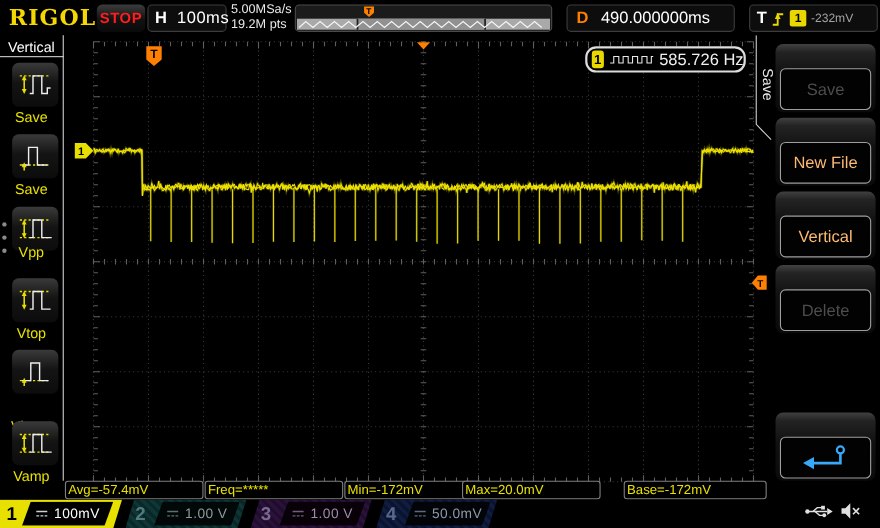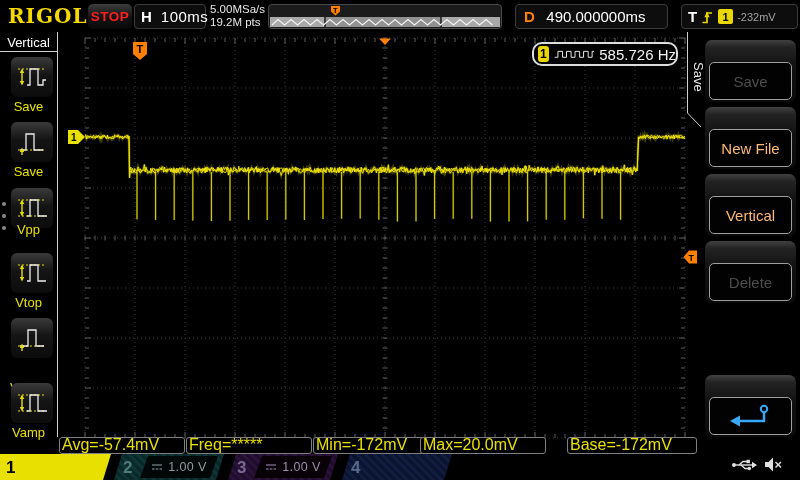--- a/index.html
+++ b/index.html
@@ -22,21 +22,21 @@
 #lmenu-title{position:absolute;left:0;top:35px;width:57px;text-align:center;font-size:13px;color:#fff}
 #lmenu-hline{position:absolute;left:0;top:51px;width:58px;height:1px;background:#cfcfcf}
 #lmenu-vline{position:absolute;left:57px;top:32px;width:1px;height:405px;background:#cfcfcf}
 .ltile{position:absolute;left:11px;width:42px;height:40px;border-radius:6px;background:linear-gradient(#3a3a3a,#141414 45%,#0c0c0c);display:flex;align-items:center;justify-content:center}
 .llabel{position:absolute;left:0;width:57px;text-align:center;font-size:13px;color:#e8e000}
 .pagedot{position:absolute;left:2px;width:4px;height:4px;border-radius:50%;background:#8a8a8a}
 #scope{position:absolute;left:60px;top:32px;width:645px;height:424px}
 #freqbox{position:absolute;left:532px;top:42px;width:146px;height:24px;background:#000;border:2px solid #dcdcdc;border-radius:10px;display:flex;align-items:center;gap:5px}
 #freqbox .badge{width:16px;height:16px;background:#e8d800;border-radius:3px;color:#000;font-weight:bold;font-size:12px;display:flex;align-items:center;justify-content:center;margin-left:4px}
 #freqbox .fv{font-size:15px;color:#f0f0f0;white-space:nowrap}
-.mbox{position:absolute;top:437px;height:17px;background:#000;border:1px solid #7f7f7f;border-radius:3px;font-size:16px;line-height:14px;color:#e8e000;padding-left:2px;white-space:nowrap;overflow:hidden}
+.mbox{position:absolute;top:437px;height:17px;background:#000;border:1px solid #7f7f7f;border-radius:3px;font-size:12px;line-height:14px;color:#e8e000;padding-left:2px;white-space:nowrap;overflow:hidden}
 #chbar{position:absolute;left:0;top:454px;width:800px;height:26px;background:#000}
 .chblock{position:absolute;top:0;height:26px}
 .chblock .num{position:absolute;top:4px;font-weight:bold;font-size:17px}
 .chvbox{position:absolute;top:2px;height:22px;display:flex;align-items:center;justify-content:center;gap:5px}
 .chvbox .val{font-size:12.5px;letter-spacing:.4px;white-space:nowrap}
 #savetab{position:absolute;left:688px;top:54px;width:18px;height:46px;writing-mode:vertical-rl;text-align:center;font-size:13px;color:#e8e8e8}
 .rtile{position:absolute;left:705px;width:91px;height:62px;border-radius:7px;background:linear-gradient(#414141,#232323 12%,#101010 45%,#0a0a0a)}
 .rbtn{position:absolute;left:4px;right:4px;top:22px;height:38px;background:#020202;border:1px solid #9e9e9e;border-radius:5px;display:flex;align-items:center;justify-content:center;font-size:15px}
 .rbtn.on{color:#fdba74}
 .rbtn.off{color:#4d4d4d}
@@ -511,20 +511,29 @@
 
 <div class="mbox" style="left:59px;width:126px">Avg=-57.4mV</div>
 <div class="mbox" style="left:186px;width:126px">Freq=*****</div>
 <div class="mbox" style="left:313px;width:126px">Min=-172mV</div>
 <div class="mbox" style="left:420px;width:126px">Max=20.0mV</div>
 <div class="mbox" style="left:567px;width:130px">Base=-172mV</div>
 
 <div id="chbar">
   <div class="chblock" style="left:0;width:111px;background:#e8e000;clip-path:polygon(0 0,100% 0,calc(100% - 8px) 100%,0 100%)">
     <span class="num" style="color:#000;left:6px">1</span>
+    <div class="chvbox" style="left:20px;width:83px;background:#000;clip-path:polygon(8px 0,100% 0,calc(100% - 8px) 100%,0 100%)">
+      <svg width="12" height="10" viewBox="0 0 12 10">
+          <line x1="1" y1="3" x2="11" y2="3" stroke="#cfcfcf" stroke-width="1.3"></line>
+          <line x1="1" y1="7" x2="3.6" y2="7" stroke="#cfcfcf" stroke-width="1.3"></line>
+          <line x1="4.8" y1="7" x2="7.4" y2="7" stroke="#cfcfcf" stroke-width="1.3"></line>
+          <line x1="8.6" y1="7" x2="11" y2="7" stroke="#cfcfcf" stroke-width="1.3"></line>
+        </svg>
+      <span class="val" style="color:#fff">100mV</span>
+    </div>
   </div>
   <div class="chblock" style="left:114px;width:110px;background:repeating-linear-gradient(45deg,#0b2828 0 3px,#0f3636 3px 6px);clip-path:polygon(8px 0,100% 0,calc(100% - 8px) 100%,0 100%)">
     <span class="num" style="color:#527a7a;left:9px">2</span>
     <div class="chvbox" style="left:26px;width:78px;background:#020808;clip-path:polygon(8px 0,100% 0,calc(100% - 8px) 100%,0 100%)">
       <svg width="12" height="10" viewBox="0 0 12 10">
           <line x1="1" y1="3" x2="11" y2="3" stroke="#5f6f6f" stroke-width="1.3"></line>
           <line x1="1" y1="7" x2="3.6" y2="7" stroke="#5f6f6f" stroke-width="1.3"></line>
           <line x1="4.8" y1="7" x2="7.4" y2="7" stroke="#5f6f6f" stroke-width="1.3"></line>
           <line x1="8.6" y1="7" x2="11" y2="7" stroke="#5f6f6f" stroke-width="1.3"></line>
         </svg>
@@ -538,20 +547,29 @@
           <line x1="1" y1="3" x2="11" y2="3" stroke="#6f5f7f" stroke-width="1.3"></line>
           <line x1="1" y1="7" x2="3.6" y2="7" stroke="#6f5f7f" stroke-width="1.3"></line>
           <line x1="4.8" y1="7" x2="7.4" y2="7" stroke="#6f5f7f" stroke-width="1.3"></line>
           <line x1="8.6" y1="7" x2="11" y2="7" stroke="#6f5f7f" stroke-width="1.3"></line>
         </svg>
       <span class="val" style="color:#9a8faa">1.00 V</span>
     </div>
   </div>
   <div class="chblock" style="left:342px;width:110px;background:repeating-linear-gradient(45deg,#0b142e 0 3px,#101d40 3px 6px);clip-path:polygon(8px 0,100% 0,calc(100% - 8px) 100%,0 100%)">
     <span class="num" style="color:#5a6a8f;left:9px">4</span>
+    <div class="chvbox" style="left:26px;width:78px;background:#020408;clip-path:polygon(8px 0,100% 0,calc(100% - 8px) 100%,0 100%)">
+      <svg width="12" height="10" viewBox="0 0 12 10">
+          <line x1="1" y1="3" x2="11" y2="3" stroke="#5f6a7f" stroke-width="1.3"></line>
+          <line x1="1" y1="7" x2="3.6" y2="7" stroke="#5f6a7f" stroke-width="1.3"></line>
+          <line x1="4.8" y1="7" x2="7.4" y2="7" stroke="#5f6a7f" stroke-width="1.3"></line>
+          <line x1="8.6" y1="7" x2="11" y2="7" stroke="#5f6a7f" stroke-width="1.3"></line>
+        </svg>
+      <span class="val" style="color:#8f9aaa">50.0mV</span>
+    </div>
   </div>
 
 </div>
 
 <svg id="usbicon" width="27" height="14" viewBox="0 0 27 14">
   <circle cx="3" cy="7" r="2" fill="#e0e0e0"></circle>
   <line x1="4.5" y1="7" x2="21" y2="7" stroke="#e0e0e0" stroke-width="1.4"></line>
   <polygon points="21,3.8 21,10.2 26,7" fill="#e0e0e0"></polygon>
   <path d="M8,7 L12,3.5 H16" stroke="#e0e0e0" stroke-width="1.3" fill="none"></path>
   <rect x="15.5" y="1.8" width="3.4" height="3.4" fill="#e0e0e0"></rect>

